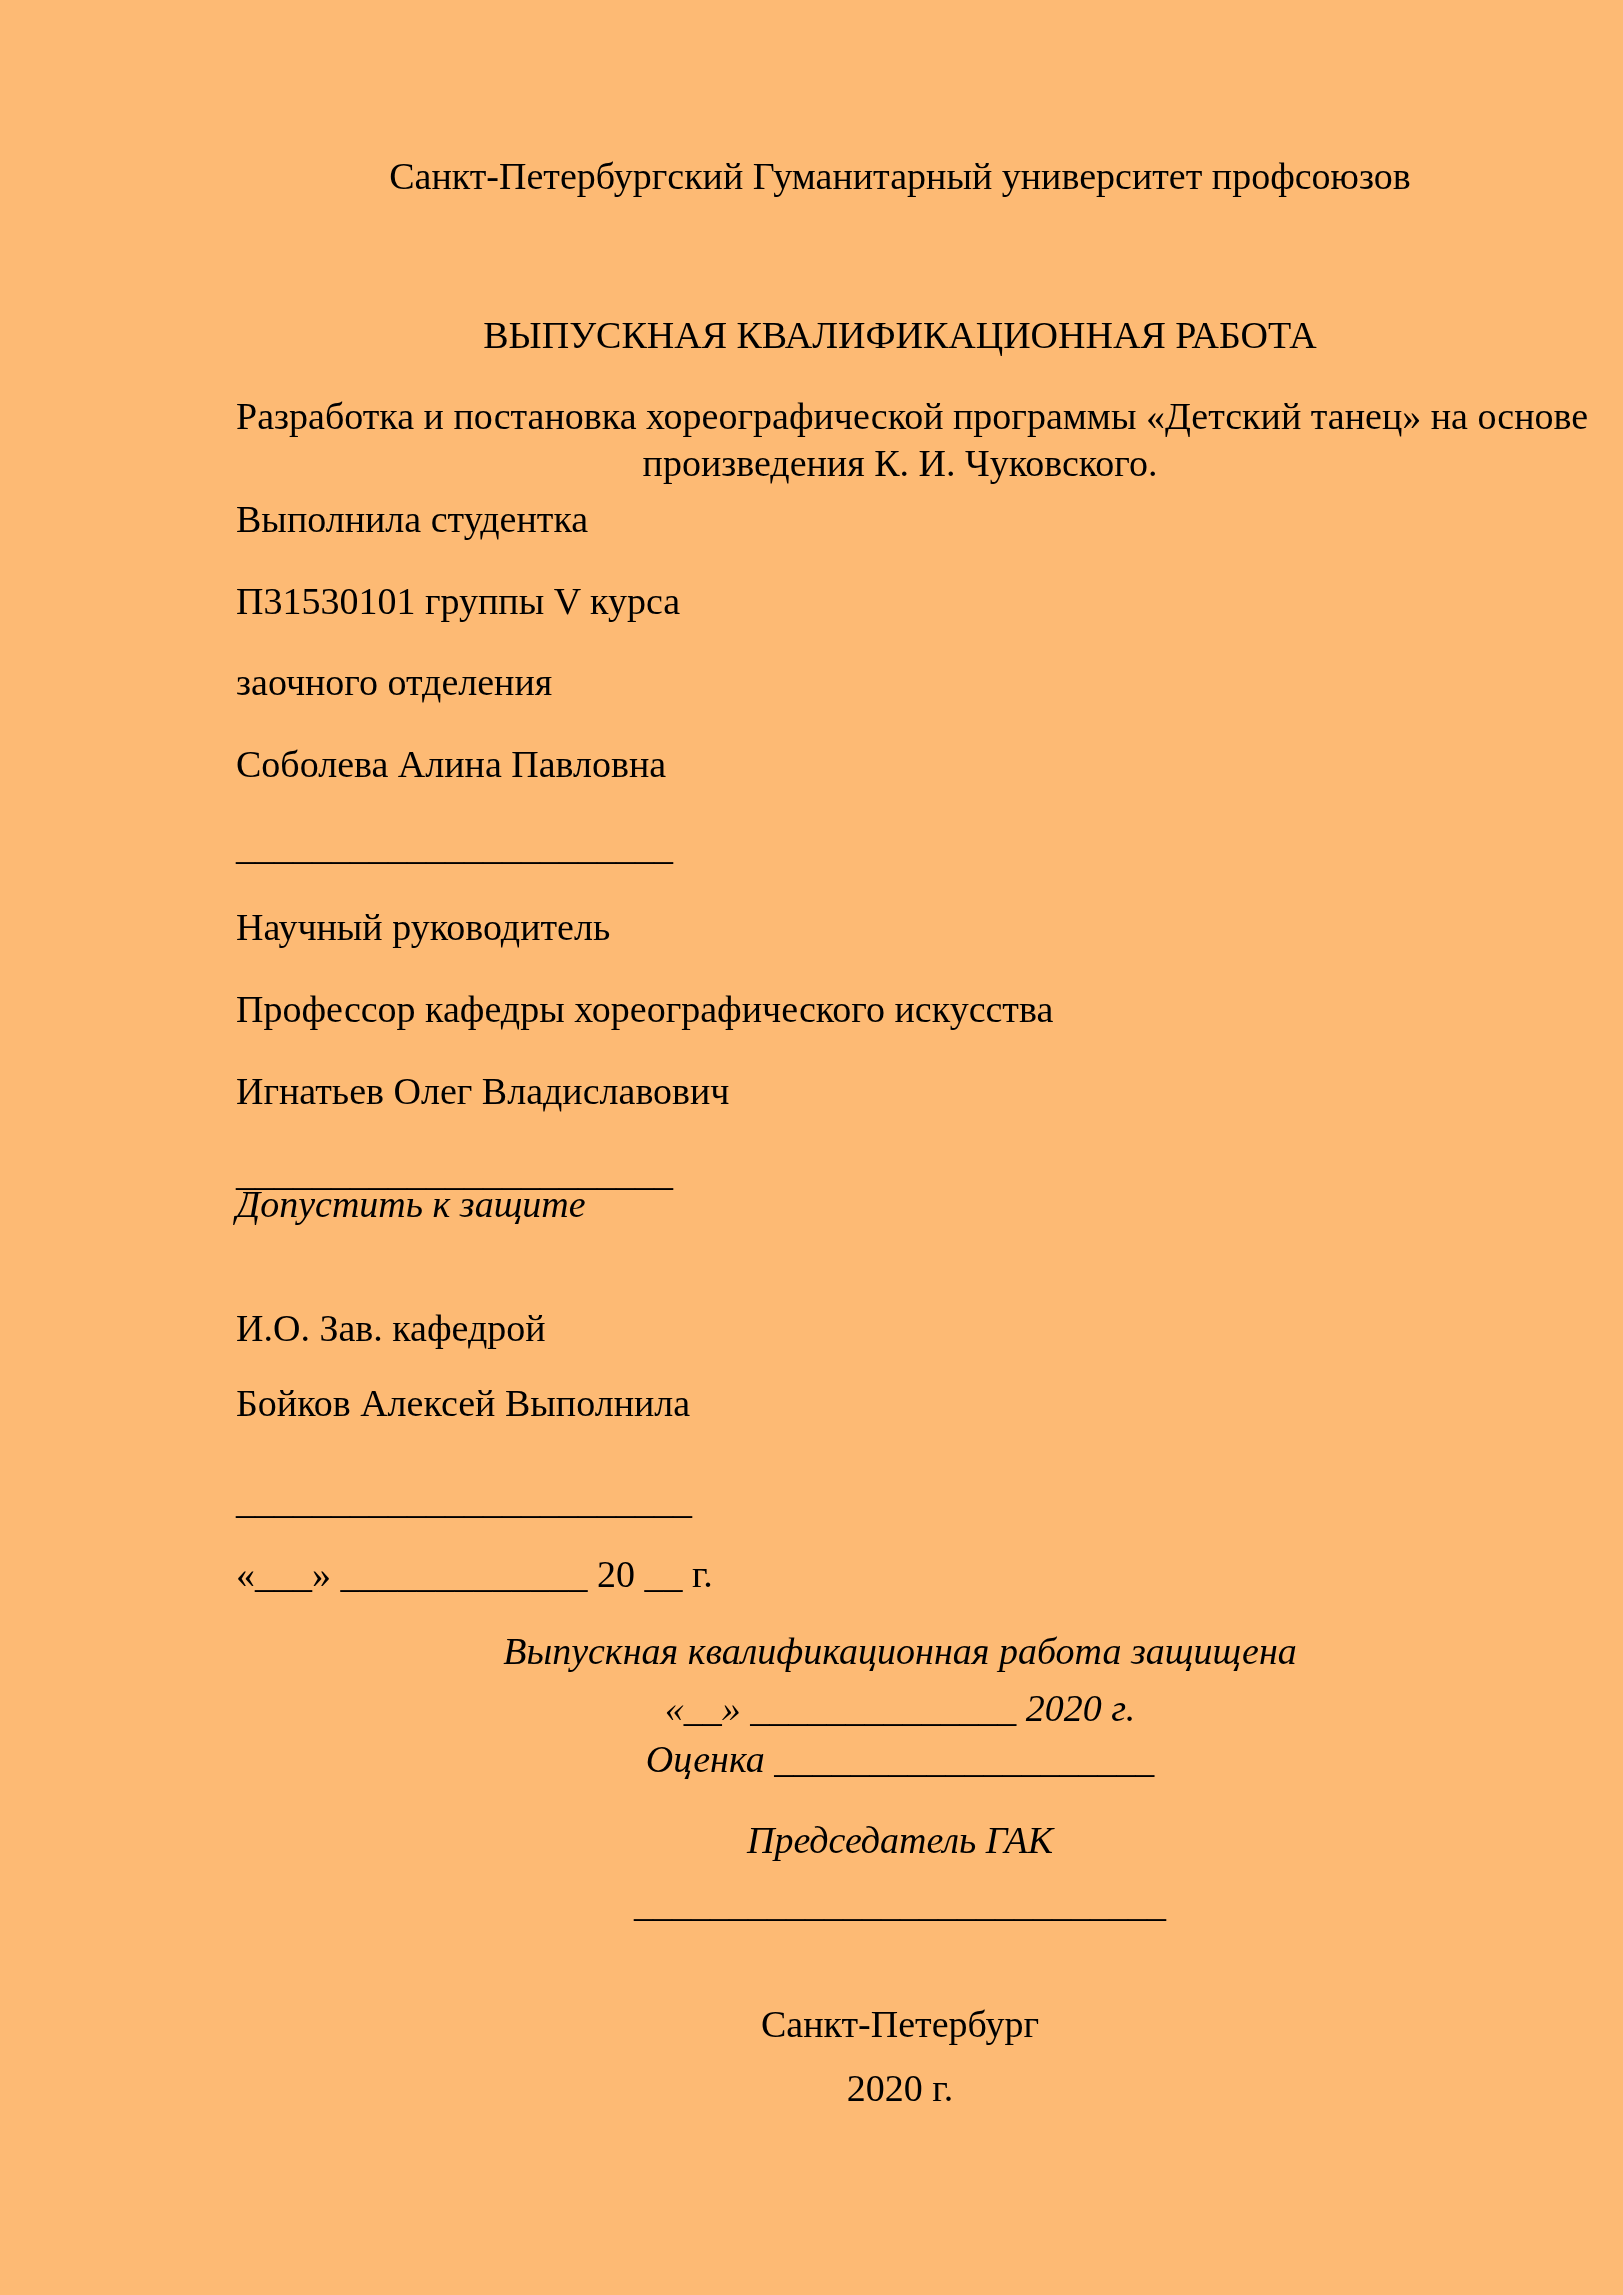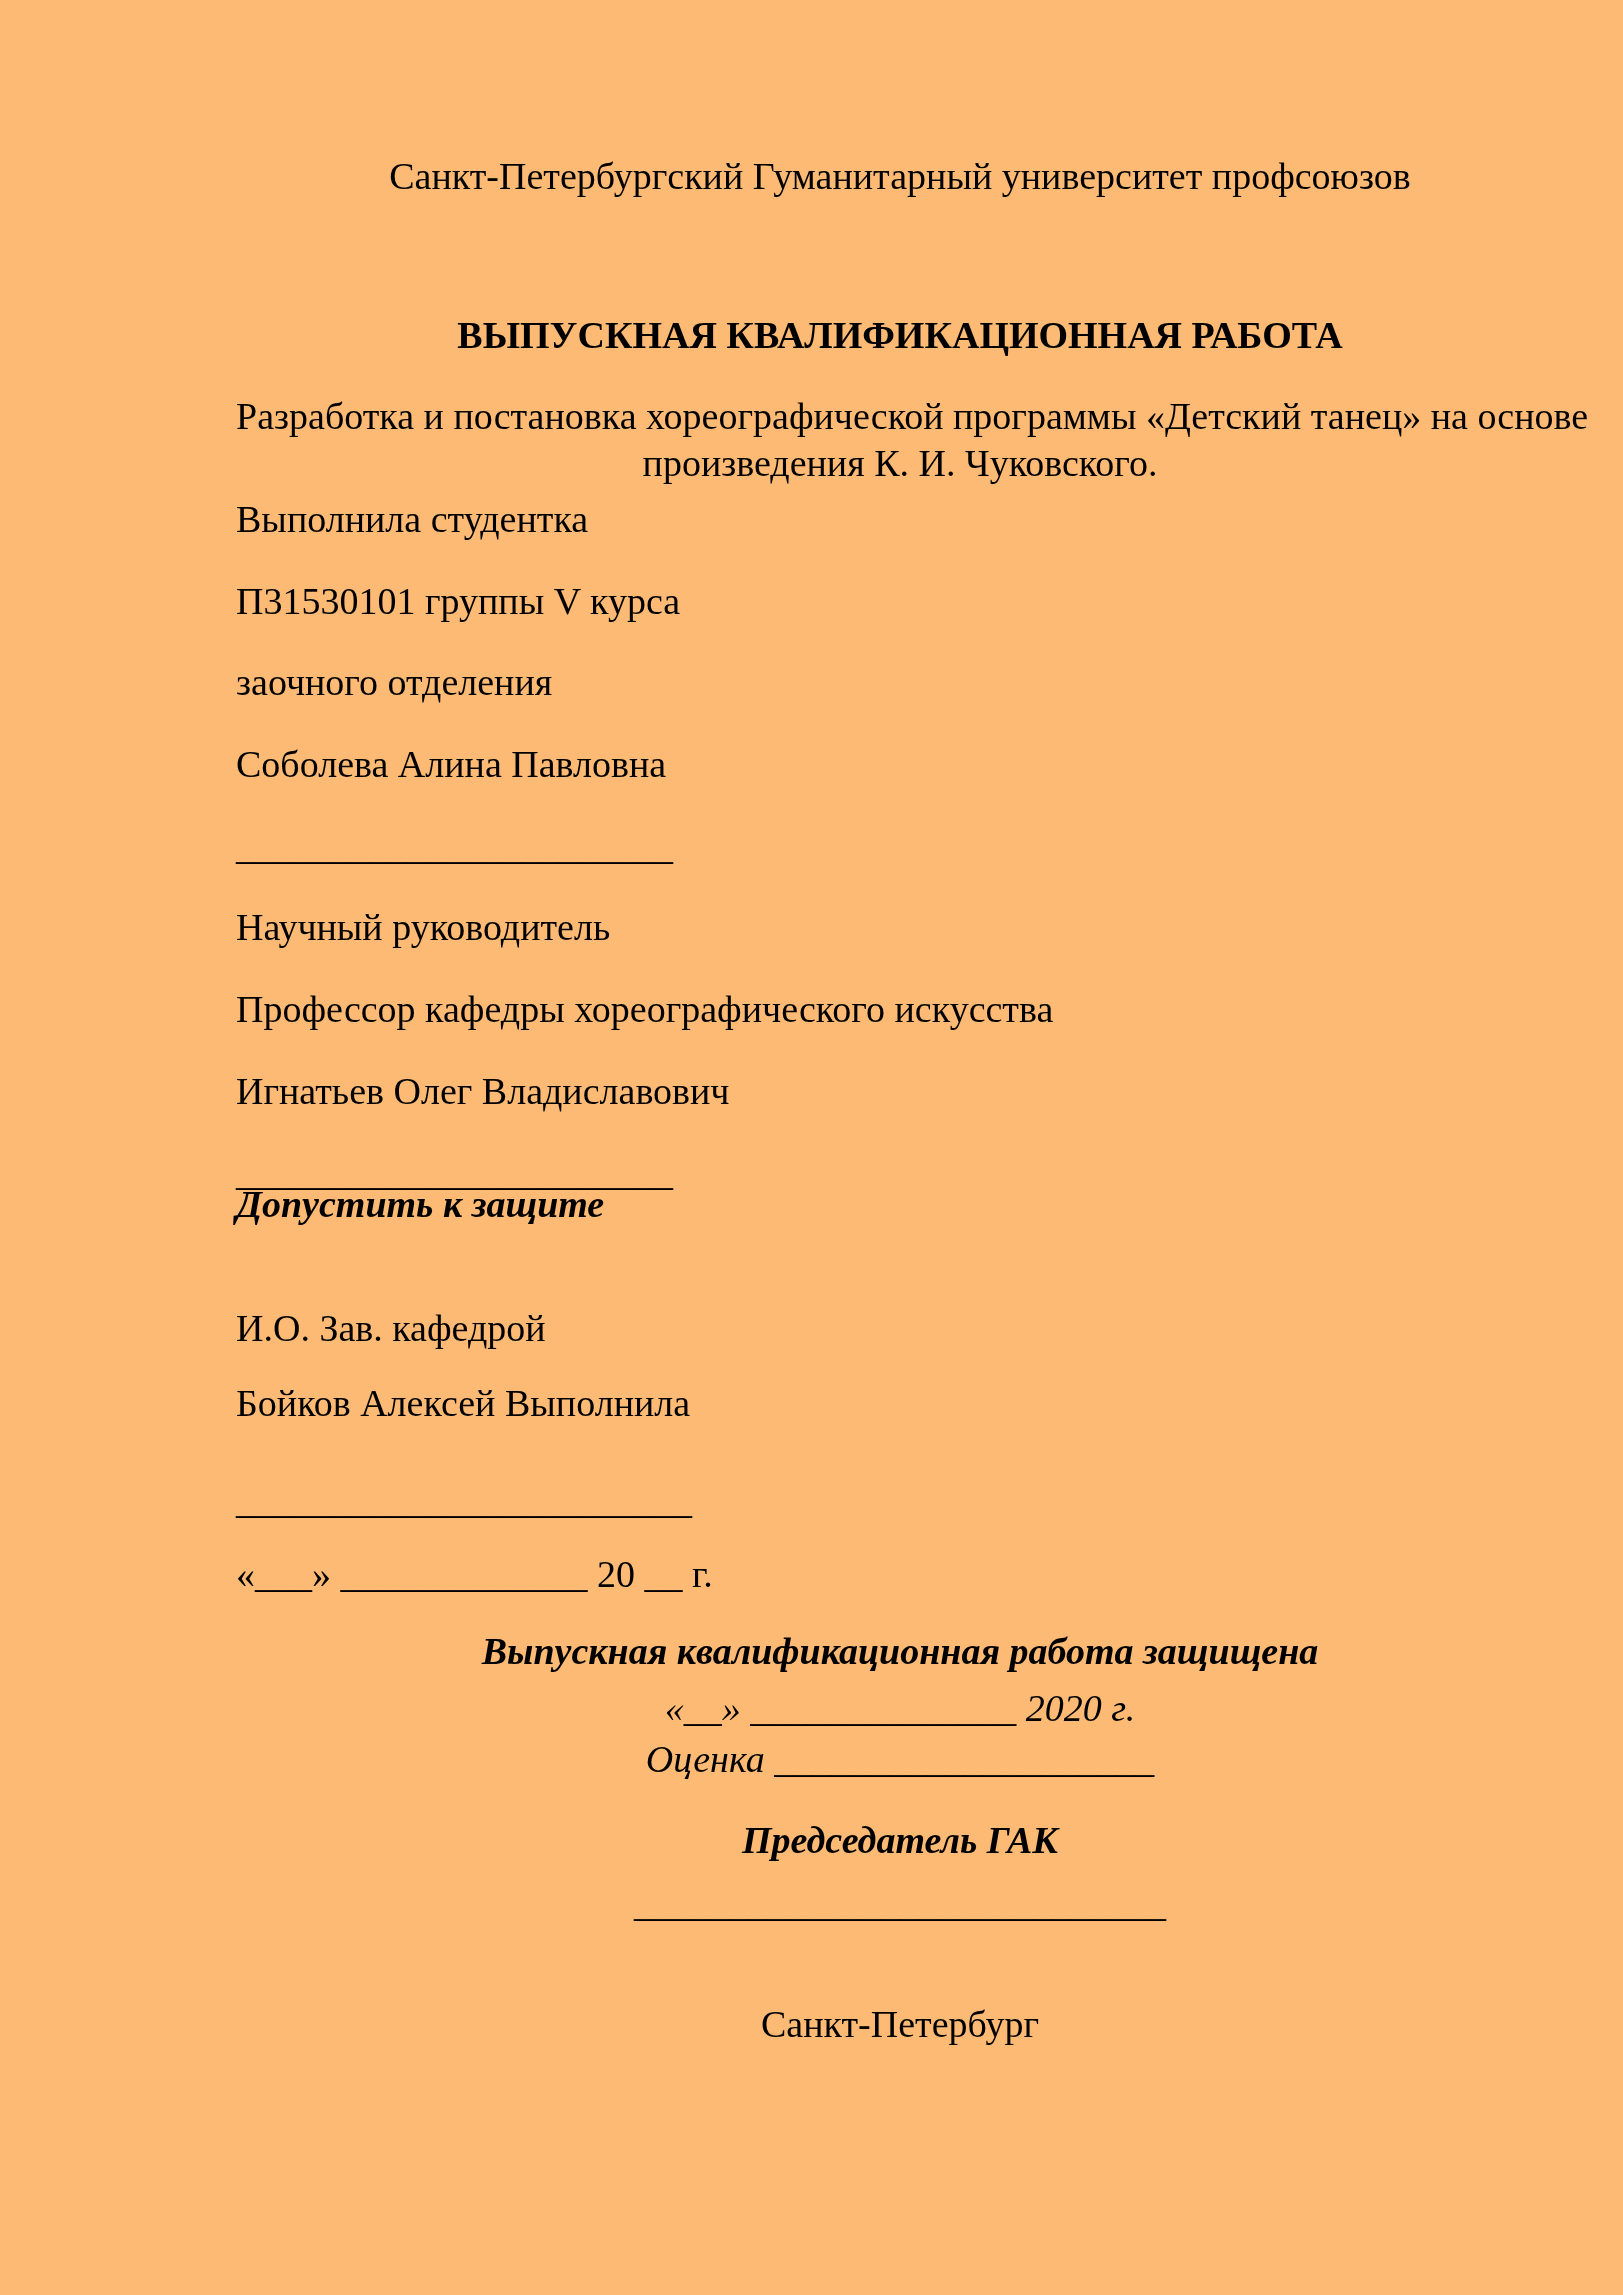--- a/index.html
+++ b/index.html
@@ -21,21 +21,21 @@
     left: 236px;
     width: 1328px;
     font-size: 38px;
     line-height: 47px;
     white-space: pre;
     color: #000000;
   }
   .c { text-align: center; }
   .r { text-align: left; }
   .l { text-align: left; }
-  .b { font-weight: bold; }
+  .b { font-weight: normal; }
   .i { font-style: italic; }
   .sig { letter-spacing: 0px; }
 </style>
 </head>
 <body>
 
 <div class="page">
 
   <div class="line c" style="top:153px">Санкт-Петербургский Гуманитарный университет профсоюзов</div>
 
@@ -79,15 +79,16 @@
   <div class="line c i" style="top:1685px">«__» ______________ 2020 г.</div>
 
   <div class="line c i" style="top:1736px">Оценка ____________________</div>
 
   <div class="line c b i" style="top:1817px">Председатель ГАК</div>
 
   <div class="line c sig" style="top:1880px">____________________________</div>
 
   <div class="line c" style="top:2001px">Санкт-Петербург</div>
 
+  <div class="line c" style="top:2065px">2020 г.</div>
 
 </div>
 
 
 </body></html>

